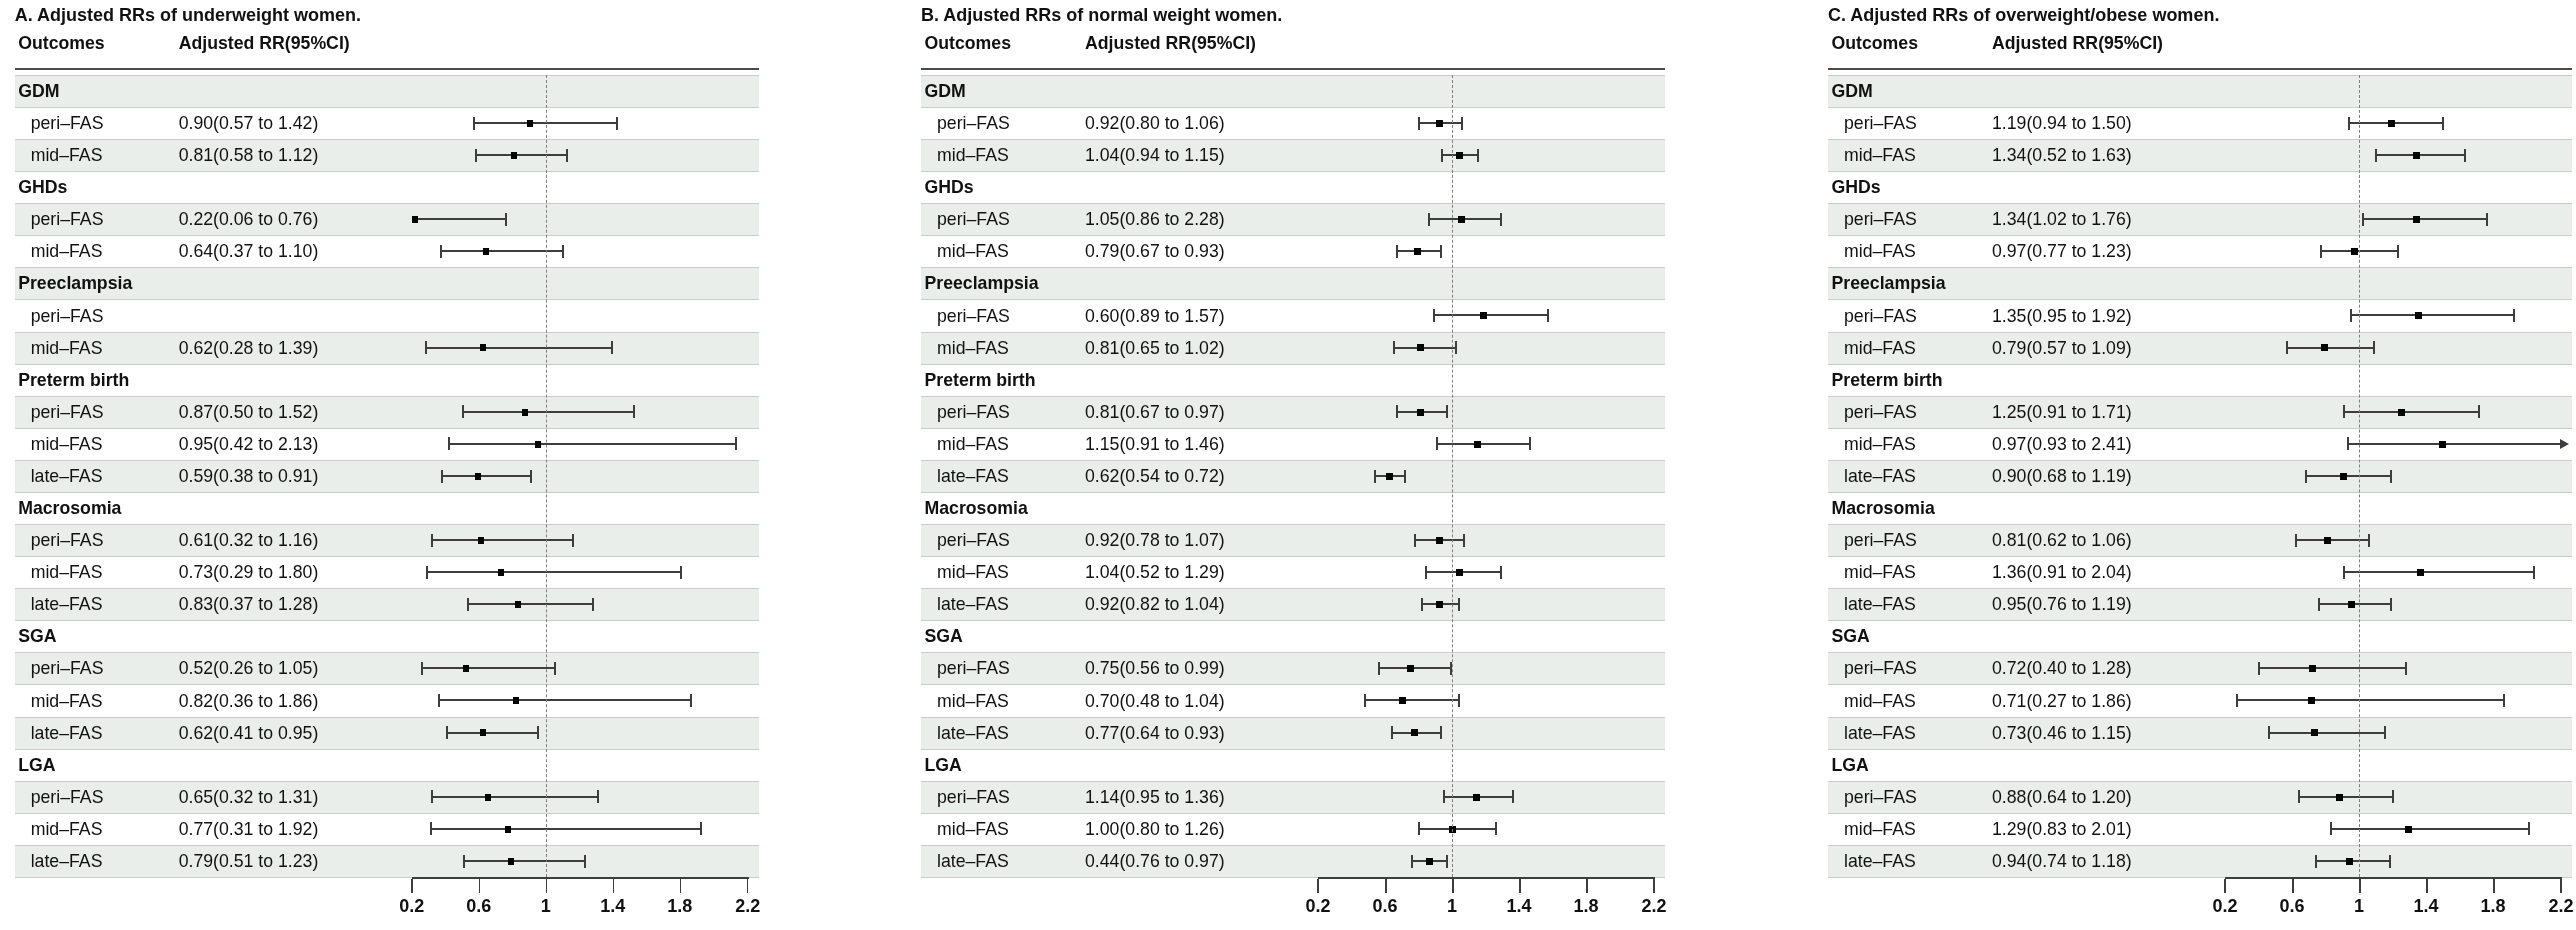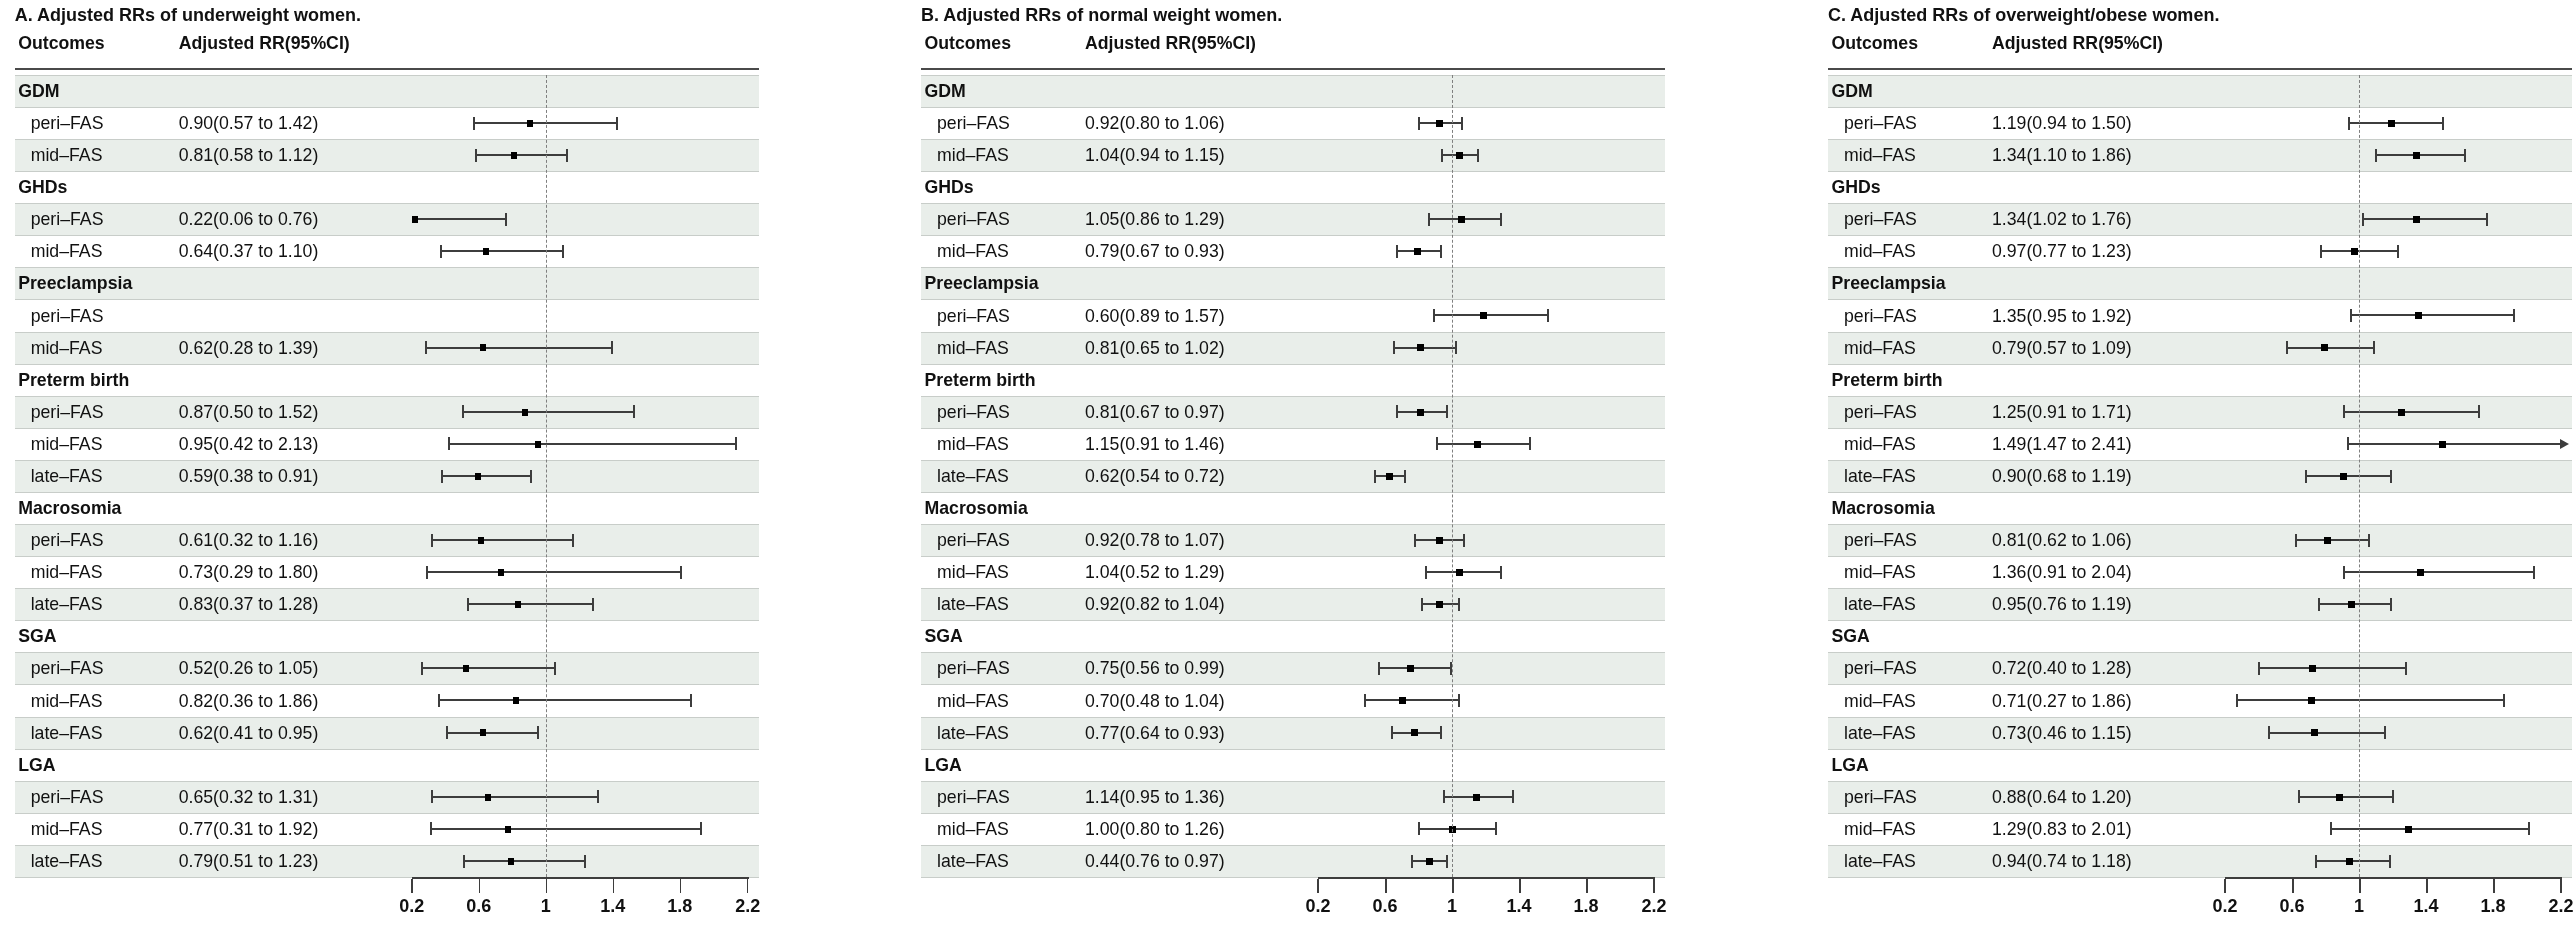--- a/index.html
+++ b/index.html
@@ -240,21 +240,21 @@
         </div>
         <div class="row shaded" style="top: 64px;">
           <div class="row-label sub">mid–FAS</div>
           <div class="rr-text">1.04(0.94 to 1.15)</div>
         </div>
         <div class="row plain" style="top: 96px;">
           <div class="row-label group">GHDs</div>
         </div>
         <div class="row shaded" style="top: 128px;">
           <div class="row-label sub">peri–FAS</div>
-          <div class="rr-text">1.05(0.86 to 1.29)</div>
+          <div class="rr-text">1.05(0.86 to 2.28)</div>
         </div>
         <div class="row plain" style="top: 160px;">
           <div class="row-label sub">mid–FAS</div>
           <div class="rr-text">0.79(0.67 to 0.93)</div>
         </div>
         <div class="row shaded" style="top: 192px;">
           <div class="row-label group">Preeclampsia</div>
         </div>
         <div class="row plain" style="top: 225px;">
           <div class="row-label sub">peri–FAS</div>
@@ -425,21 +425,21 @@
     <div class="rows-layer">
         <div class="row shaded" style="top: 0px;">
           <div class="row-label group">GDM</div>
         </div>
         <div class="row plain" style="top: 32px;">
           <div class="row-label sub">peri–FAS</div>
           <div class="rr-text">1.19(0.94 to 1.50)</div>
         </div>
         <div class="row shaded" style="top: 64px;">
           <div class="row-label sub">mid–FAS</div>
-          <div class="rr-text">1.34(1.10 to 1.86)</div>
+          <div class="rr-text">1.34(0.52 to 1.63)</div>
         </div>
         <div class="row plain" style="top: 96px;">
           <div class="row-label group">GHDs</div>
         </div>
         <div class="row shaded" style="top: 128px;">
           <div class="row-label sub">peri–FAS</div>
           <div class="rr-text">1.34(1.02 to 1.76)</div>
         </div>
         <div class="row plain" style="top: 160px;">
           <div class="row-label sub">mid–FAS</div>
@@ -458,21 +458,21 @@
         </div>
         <div class="row plain" style="top: 289px;">
           <div class="row-label group">Preterm birth</div>
         </div>
         <div class="row shaded" style="top: 321px;">
           <div class="row-label sub">peri–FAS</div>
           <div class="rr-text">1.25(0.91 to 1.71)</div>
         </div>
         <div class="row plain" style="top: 353px;">
           <div class="row-label sub">mid–FAS</div>
-          <div class="rr-text">1.49(1.47 to 2.41)</div>
+          <div class="rr-text">0.97(0.93 to 2.41)</div>
         </div>
         <div class="row shaded" style="top: 385px;">
           <div class="row-label sub">late–FAS</div>
           <div class="rr-text">0.90(0.68 to 1.19)</div>
         </div>
         <div class="row plain" style="top: 417px;">
           <div class="row-label group">Macrosomia</div>
         </div>
         <div class="row shaded" style="top: 449px;">
           <div class="row-label sub">peri–FAS</div>

